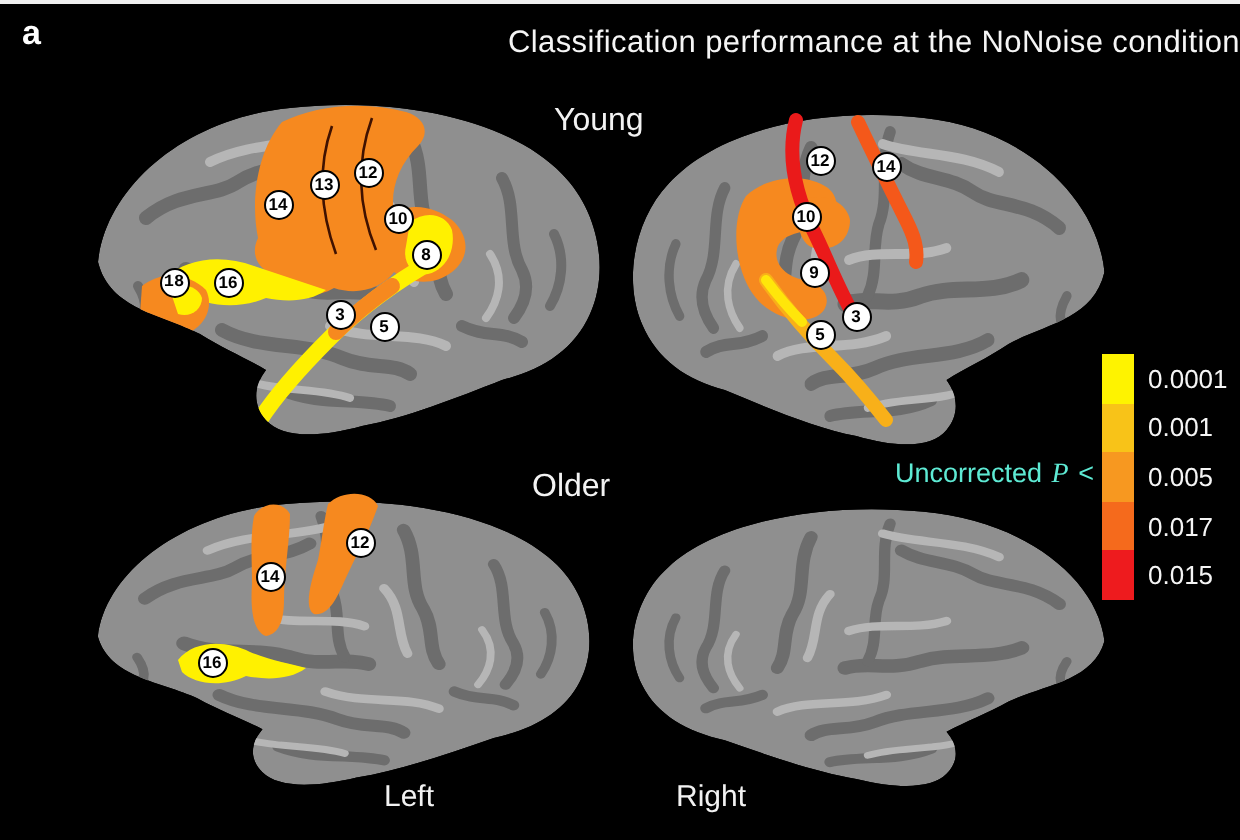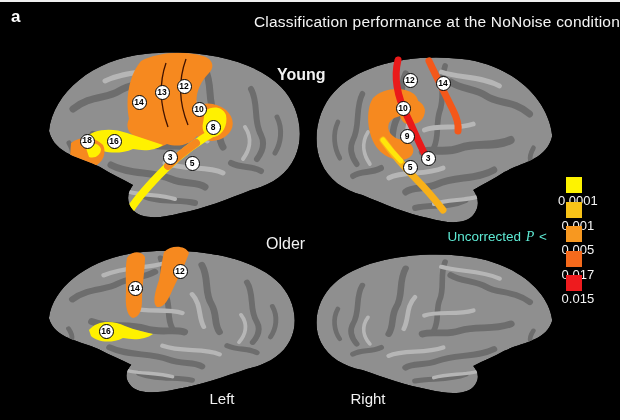--- a/index.html
+++ b/index.html
@@ -4,28 +4,28 @@
 <style>
   html,body{margin:0;padding:0;background:#000;}
   .stage{
     position:relative;width:620px;height:420px;background:#000;overflow:hidden;
     font-family:"Liberation Sans",sans-serif;color:#f2f2f2;
   }
   .top-border{position:absolute;left:0;top:0;width:620px;height:2px;background:#efefef;}
   .panel-label{position:absolute;left:11px;top:7px;font-size:17px;font-weight:bold;color:#fff;}
   .title{position:absolute;left:56px;right:0;top:13px;text-align:right;font-size:15.5px;color:#f5f5f5;letter-spacing:.2px;}
   .group-label{position:absolute;font-size:16px;color:#f2f2f2;}
-  .group-label.young{left:277px;top:66px;font-weight:bold;}
+  .group-label.young{left:277px;top:52px;}
   .group-label.older{left:266px;top:235px;}
-  .hemi-label{position:absolute;font-size:15px;color:#f2f2f2;width:60px;text-align:center;}
+  .hemi-label{position:absolute;font-size:15px;color:#f2f2f2;width:60px;}
   .hemi-label.left{left:192px;top:390px;}
   .hemi-label.right{left:338px;top:390px;}
   .scene{position:absolute;left:0;top:0;}
   .legend{position:absolute;left:551px;top:177px;}
-  .legend-row{display:flex;align-items:center;height:24.6px;flex-direction:column;}
+  .legend-row{display:flex;align-items:center;height:24.6px;}
   .legend-swatch{width:16px;height:24.6px;flex:0 0 16px;}
   .legend-value{padding-left:7px;font-size:13px;color:#f5f5f5;white-space:nowrap;}
   .legend-caption{position:absolute;right:73px;top:229px;font-size:13.5px;color:#5eead4;white-space:nowrap;}
   .legend-caption i{font-family:"Liberation Serif",serif;font-size:14px;padding:0 1px;}
   .marker{
     position:absolute;width:15px;height:15px;border-radius:50%;
     background:#fff;border:1.4px solid #000;box-sizing:border-box;
     display:flex;align-items:center;justify-content:center;
     font-size:8.5px;font-weight:bold;color:#000;line-height:1;
   }

